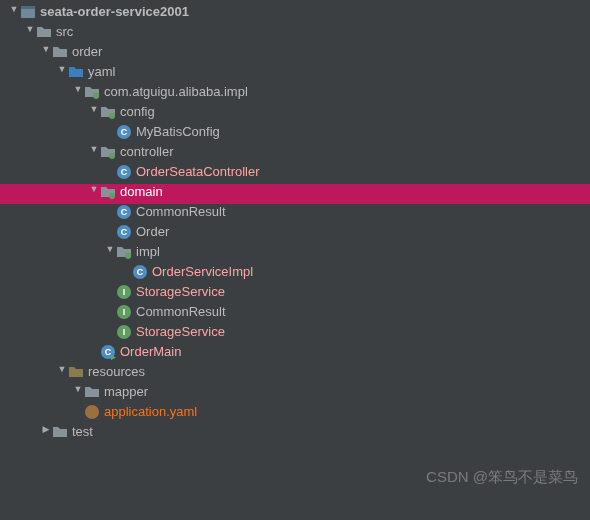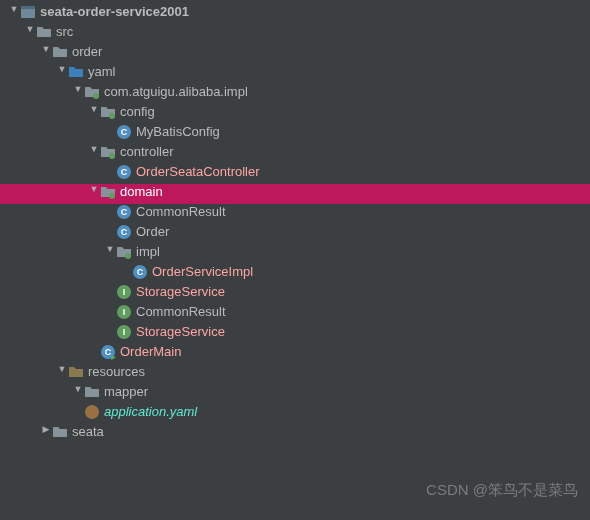--- a/index.html
+++ b/index.html
@@ -8,24 +8,24 @@
   .row.selected{background:#be185d;color:#ffffff}
   .row.selected .lbl{color:#ffffff}
   .arrow{width:12px;display:inline-flex;justify-content:center;color:#a9a9a9;font-size:9px}
   .arrow.empty::before{content:""}
   .arrow.open::before{content:"▼"}
   .arrow.closed::before{content:"▶"}
   .icon{width:16px;height:16px;display:inline-flex;align-items:center;justify-content:center;margin-right:4px;font-size:10px;font-weight:bold}
   .icon svg{width:16px;height:16px}
   .lbl{}
   .lbl.bold{font-weight:bold;}
-  .lbl.ital{font-style:italic;color:#5eead4}
+  .lbl.ital{color:#f97316}
   .lbl.link{color:#fca5a5}
   .pad{display:inline-block}
-  .watermark{position:absolute;right:12px;bottom:20px;color:#9a9a9a;font-size:15px;opacity:.65}
+  .watermark{position:absolute;right:12px;bottom:33px;color:#9a9a9a;font-size:15px;opacity:.65}
 </style>
 </head>
 <body>
 
 <div class="tree" id="tree">
     <div class="row">
       <span class="pad" style="width: 8px;"></span>
       <span class="arrow open"></span>
       <span class="icon">
         <svg viewBox="0 0 16 16">
@@ -252,16 +252,16 @@
       <span class="lbl ital">application.yaml</span>
     </div>
     <div class="row">
       <span class="pad" style="width: 40px;"></span>
       <span class="arrow closed"></span>
       <span class="icon">
         <svg viewBox="0 0 16 16">
           <path fill="#87939a" d="M1 3h5l2 2h7v8H1z"></path>
         </svg>
       </span>
-      <span class="lbl ">seata</span>
+      <span class="lbl ">test</span>
     </div>
   </div>
 <div class="watermark">CSDN @笨鸟不是菜鸟</div>
 
 </body></html>

